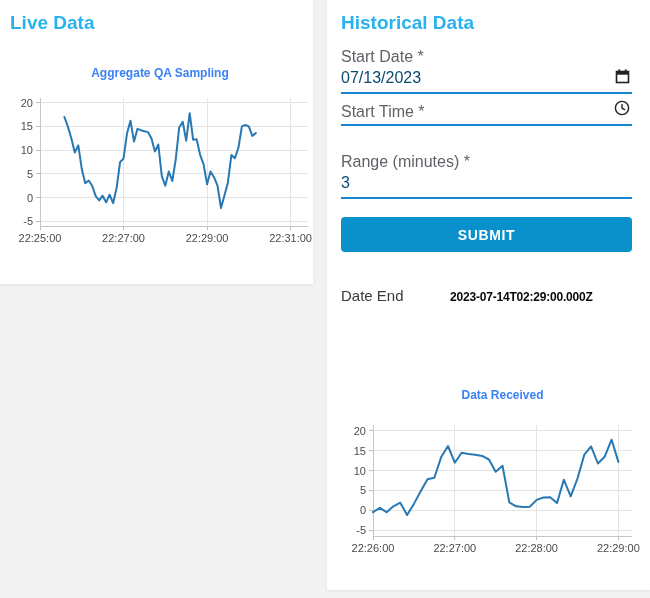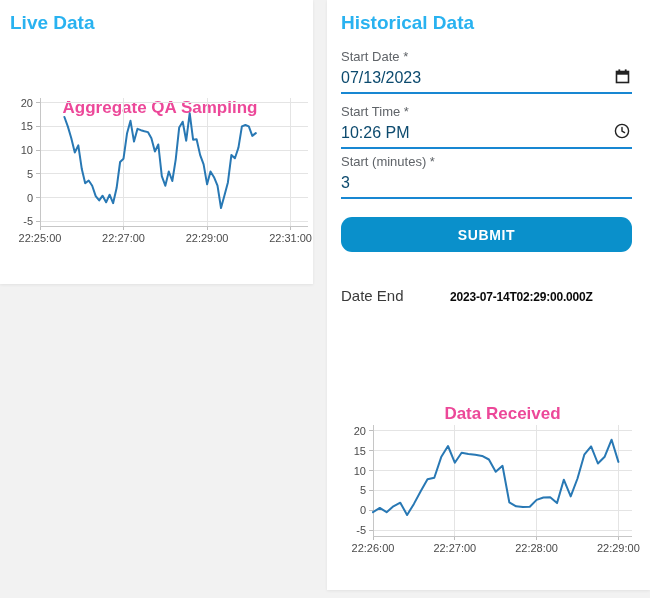--- a/index.html
+++ b/index.html
@@ -9,46 +9,46 @@
     font-family:"Liberation Sans", sans-serif;
   }
   .card{position:absolute;background:#fff;box-shadow:0 1px 3px rgba(0,0,0,.07);}
   #live-card{left:0;top:0;width:313px;height:284px;}
   #hist-card{left:327px;top:0;width:323px;height:590px;}
 
   .section-title{position:absolute;margin:0;font-size:19px;font-weight:bold;color:#29b2f0;}
   #live-title{left:10px;top:12px;}
   #hist-title{left:14px;top:12px;}
 
-  .chart-title{position:absolute;font-size:17px;font-weight:bold;color:#ec4899;text-align:center;white-space:nowrap;margin-top:32px;}
+  .chart-title{position:absolute;font-size:12px;font-weight:bold;color:#3b82f6;text-align:center;white-space:nowrap;}
   #live-chart-title{left:0;top:66px;width:320px;}
-  #recv-chart-title{left:46px;top:372px;width:259px;}
+  #recv-chart-title{left:46px;top:388px;width:259px;}
 
   svg.chart{position:absolute;left:0;overflow:visible;}
   #live-chart{top:88px;}
   #recv-chart{top:415px;}
   .grid{stroke:#e4e4e4;stroke-width:1;shape-rendering:crispEdges;}
   .axis{stroke:#c6c6c6;stroke-width:1;shape-rendering:crispEdges;}
   .tickmark{stroke:#bdbdbd;stroke-width:1;shape-rendering:crispEdges;}
   .lbl{font-size:11px;fill:#4a4a4a;font-family:"Liberation Sans",sans-serif;}
 
   .field{position:absolute;left:14px;width:291px;border-bottom:2px solid #1887d2;padding-bottom:5px;}
   #field-date{top:50px;}
   #field-time{top:105px;}
   #field-window{top:155px;}
-  .field label{display:block;font-size:13px;color:#5f6368;line-height:14px;}
+  .field label{display:block;font-size:16px;color:#5f6368;line-height:14px;}
   .field input{
     display:block;width:260px;margin-top:5px;border:none;outline:none;background:transparent;
     padding:0;font-size:16px;color:#0c4a6e;font-family:"Liberation Sans",sans-serif;
   }
   .field .icon{position:absolute;right:2px;bottom:8px;cursor:pointer;line-height:0;}
 
   #submit-btn{
     position:absolute;left:14px;top:217px;width:291px;height:35px;
-    background:#0a90cb;color:#fff;border:none;border-radius:11px;
+    background:#0a90cb;color:#fff;border:none;border-radius:4px;
     font-size:14px;font-weight:bold;letter-spacing:.6px;cursor:pointer;
     font-family:"Liberation Sans",sans-serif;
   }
 
   .range-row{position:absolute;left:14px;display:flex;align-items:baseline;white-space:nowrap;}
   #range-end-row{top:287px;}
   #range-start-row{top:341px;}
   .range-label{width:87px;font-size:15px;color:#3a3a3a;}
   .range-value{font-size:12px;font-weight:bold;color:#0a0a0a;letter-spacing:-.2px;margin-left:22px;}
 </style>
@@ -106,31 +106,30 @@
         <rect x="1.5" y="2.5" width="12" height="11" fill="none" stroke="#222" stroke-width="1.6"></rect>
         <rect x="1.5" y="2.5" width="12" height="3.2" fill="#222"></rect>
         <rect x="3.4" y="0.4" width="1.8" height="2.6" fill="#222"></rect>
         <rect x="9.8" y="0.4" width="1.8" height="2.6" fill="#222"></rect>
       </svg>
     </span>
   </div>
 
   <div class="field" id="field-time">
     <label>Start Time *</label>
-    <input type="text" readonly="" value="10:26 PM" style="">
     <span class="icon">
       <svg width="16" height="16" viewBox="0 0 16 16">
         <circle cx="8" cy="8" r="6.6" fill="none" stroke="#222" stroke-width="1.4"></circle>
         <path d="M8 4.4 V8 L10.6 9.6" fill="none" stroke="#222" stroke-width="1.4" stroke-linecap="round"></path>
       </svg>
     </span>
   </div>
 
   <div class="field" id="field-window">
-    <label>Start (minutes) *</label>
+    <label>Range (minutes) *</label>
     <input type="text" readonly="" value="3" style="">
   </div>
 
   <button id="submit-btn">SUBMIT</button>
 
   <div class="range-row" id="range-end-row">
     <span class="range-label">Date End</span>
     <span class="range-value">2023-07-14T02:29:00.000Z</span>
   </div>
 

